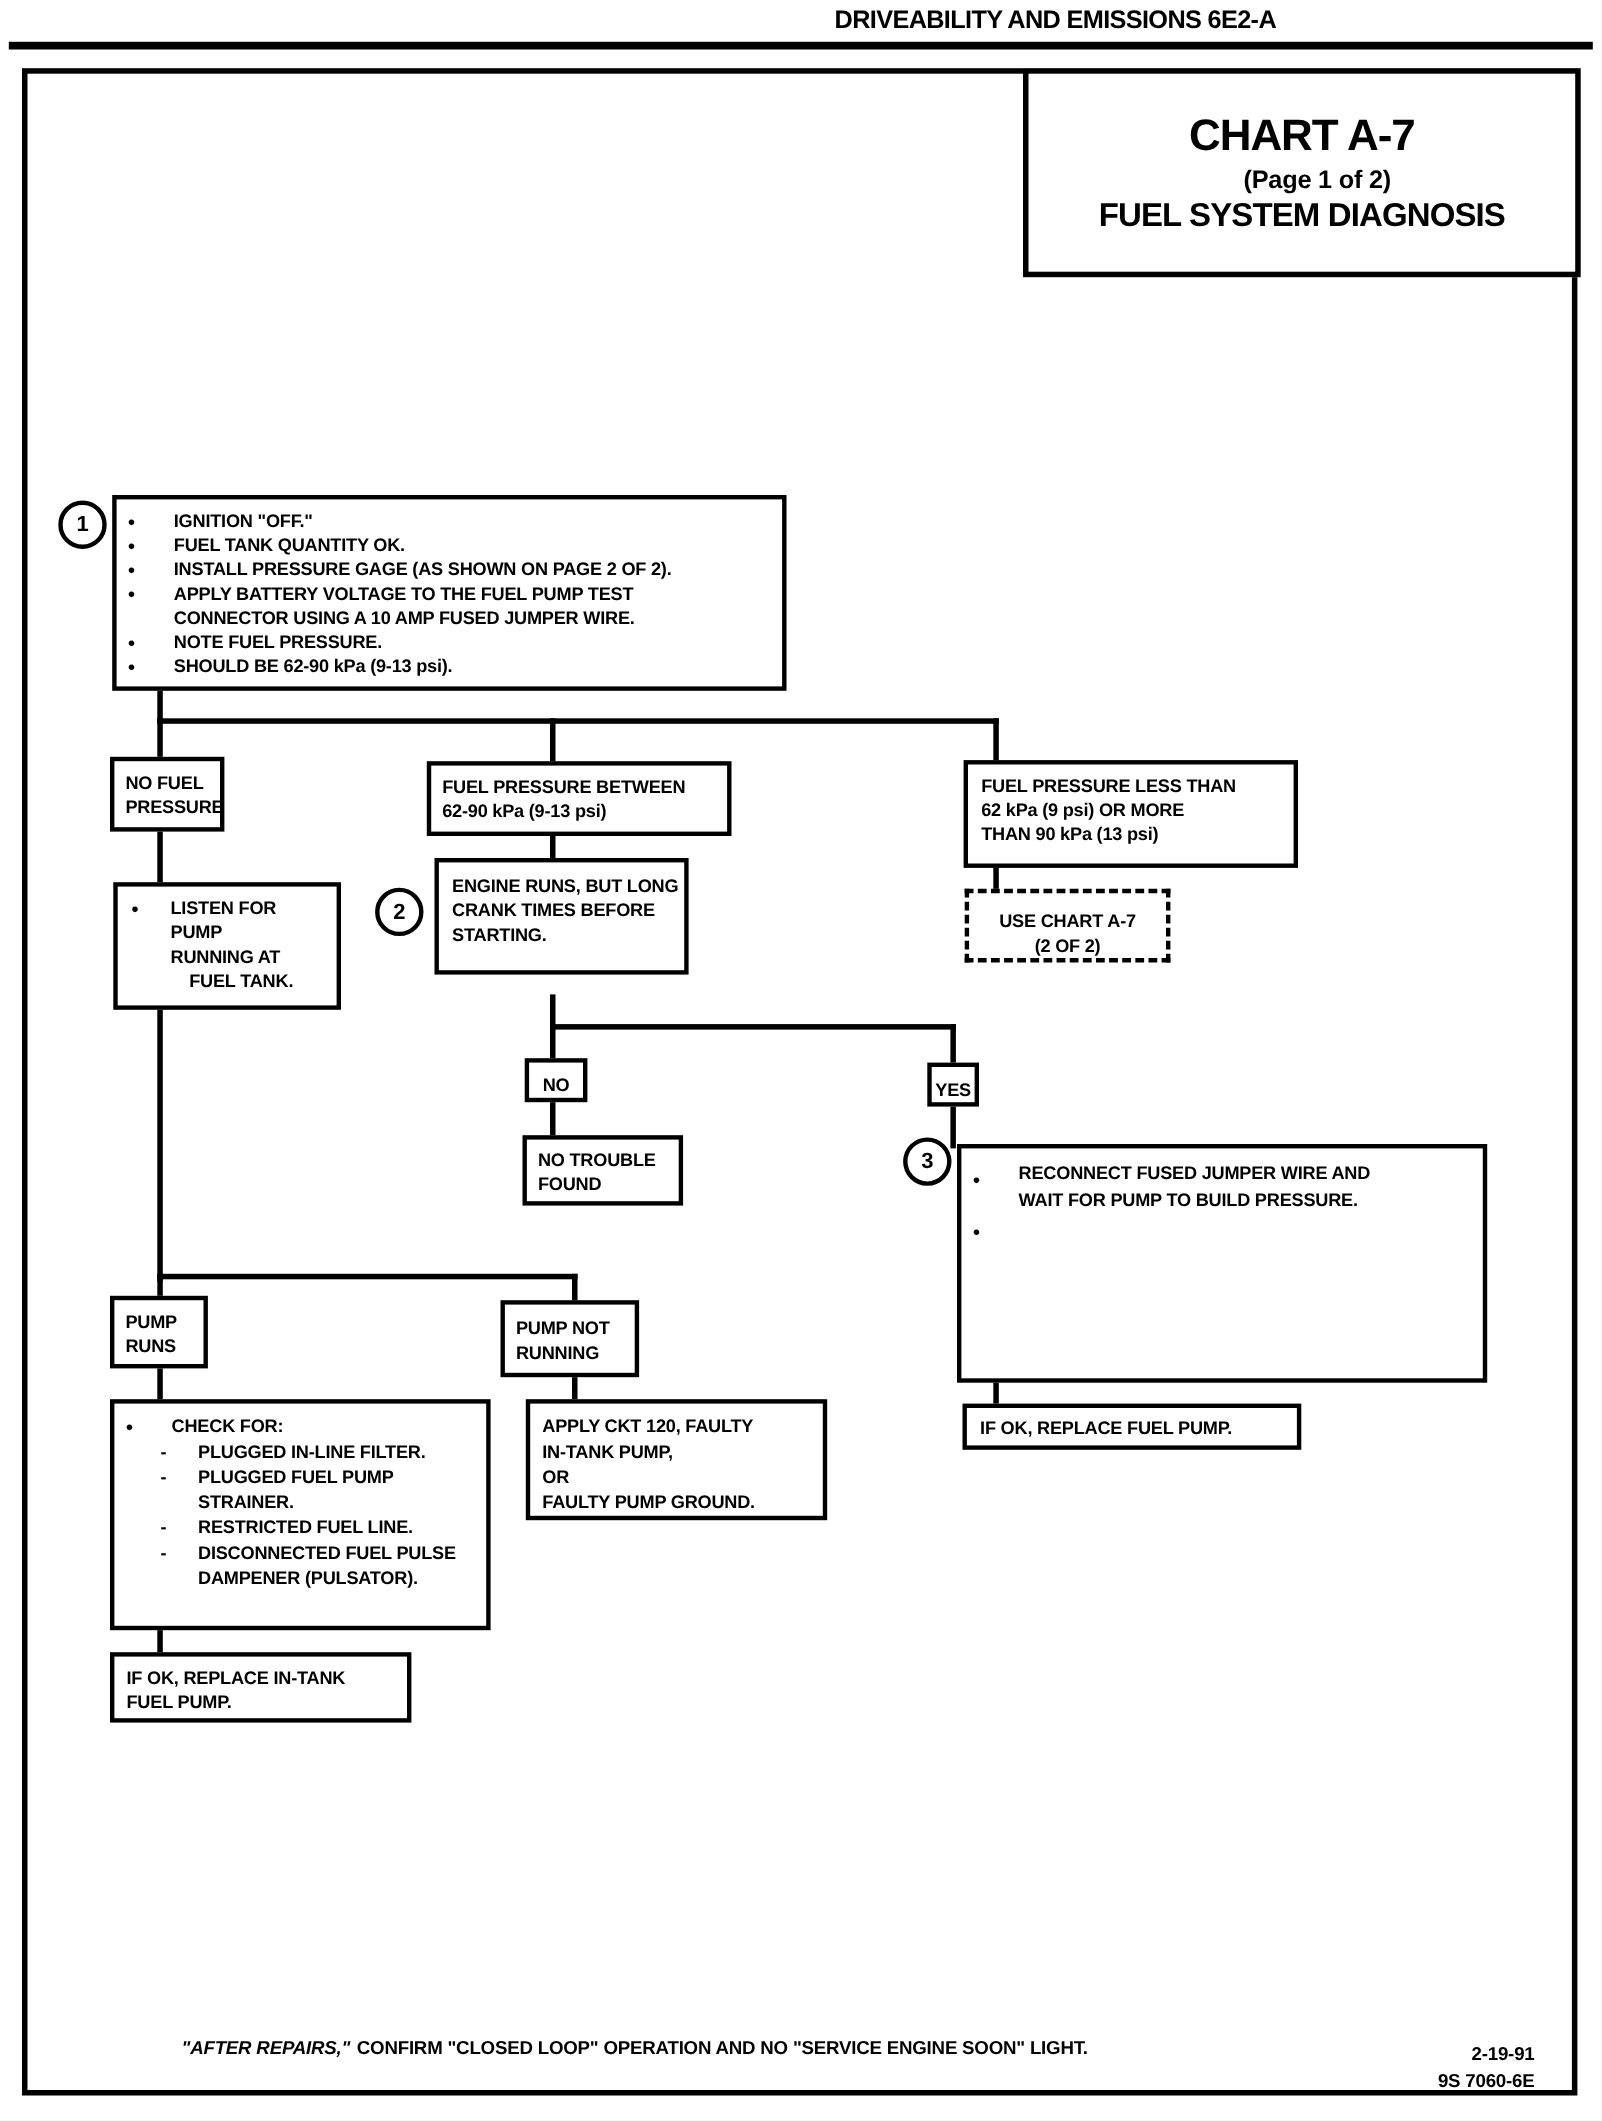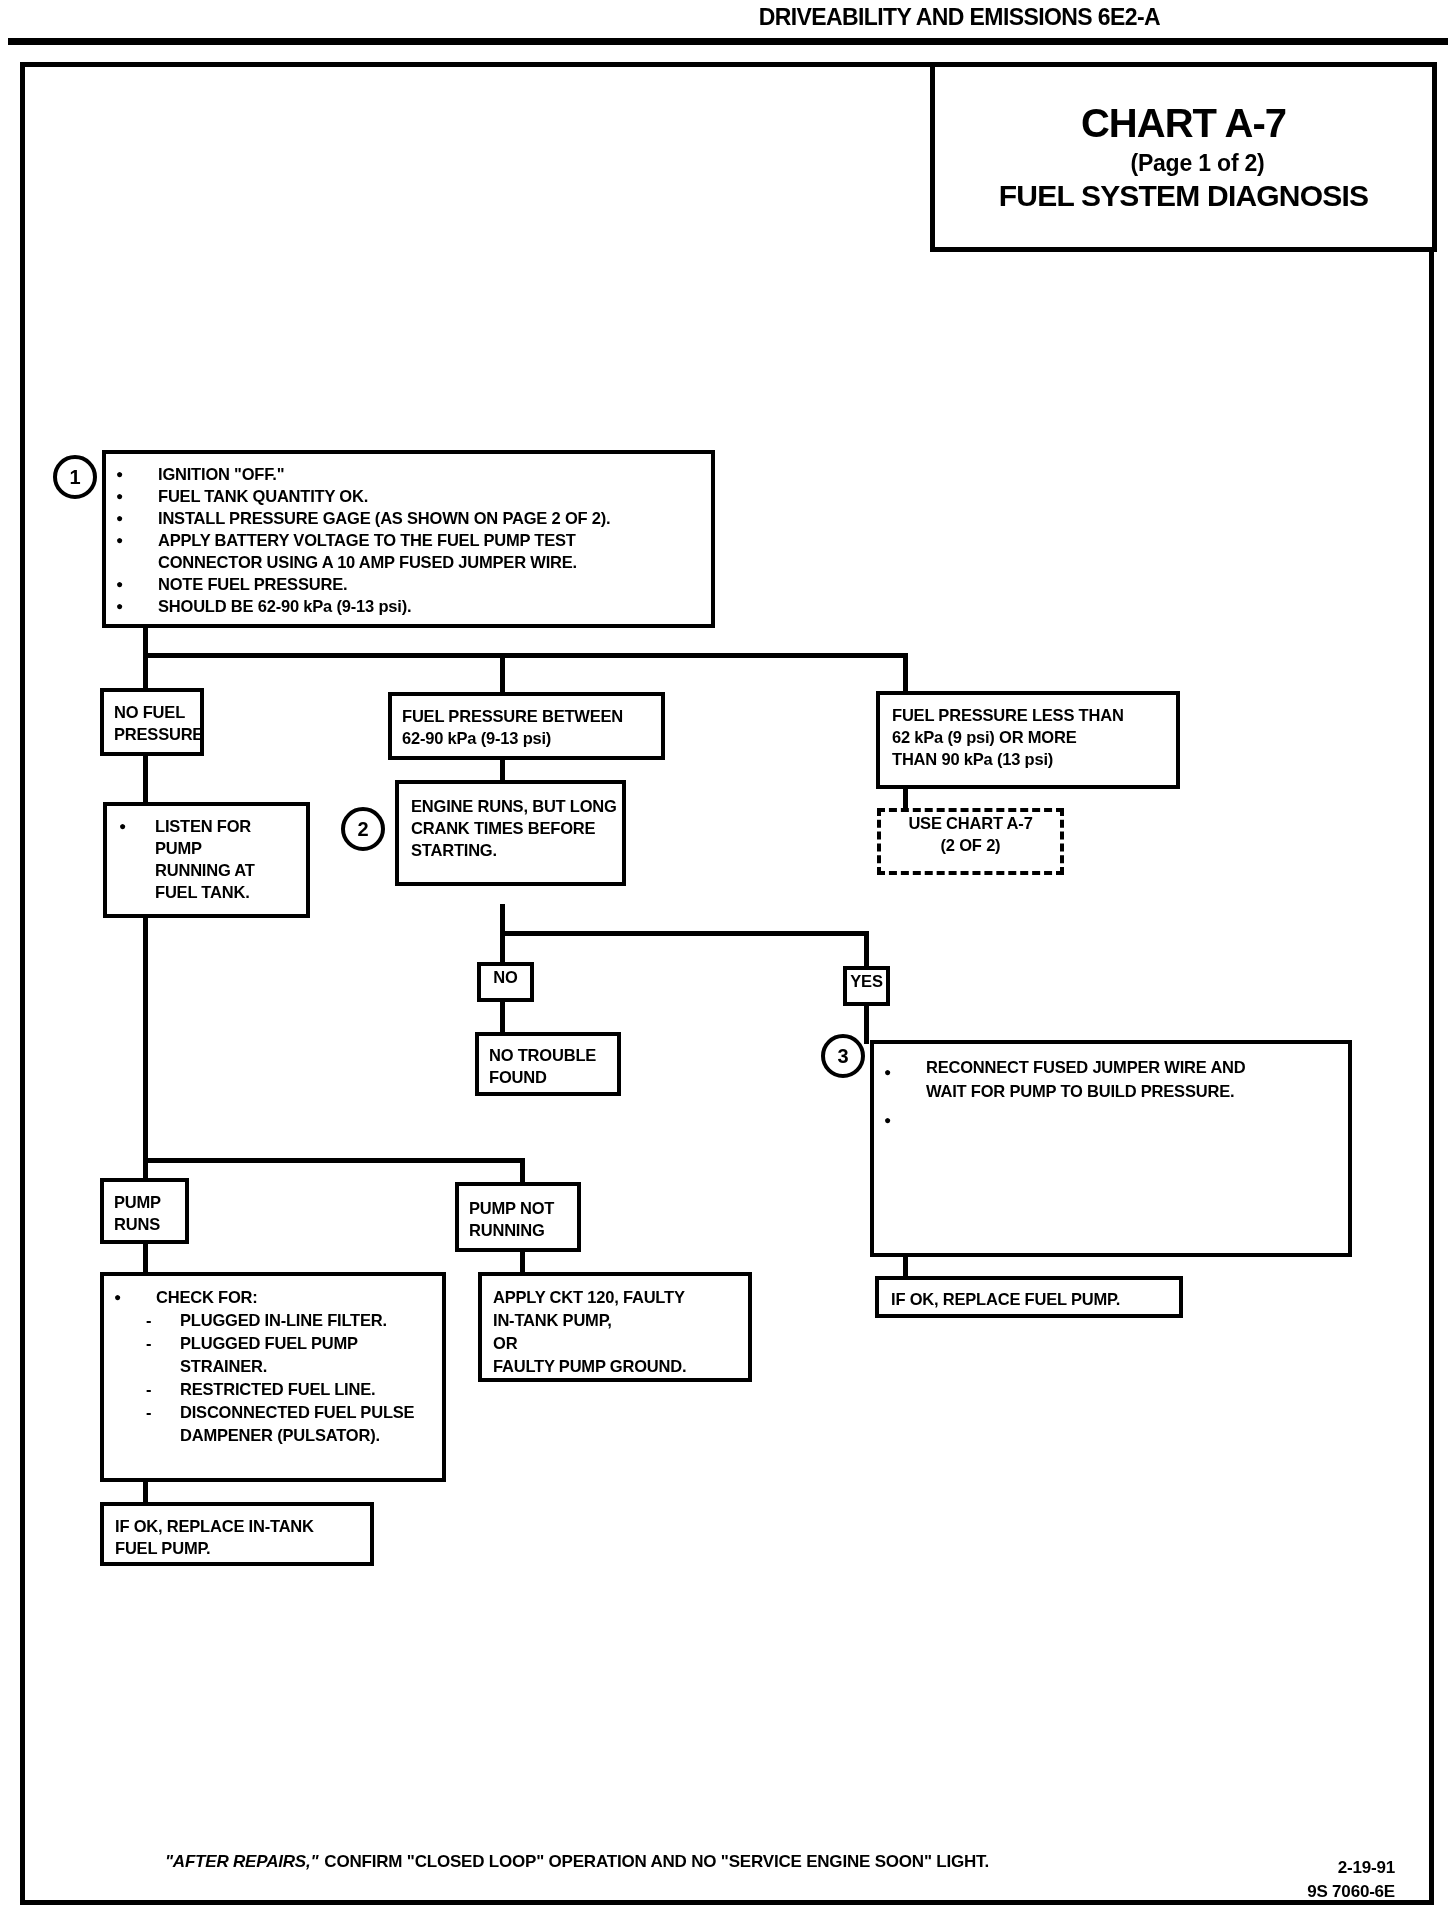--- a/index.html
+++ b/index.html
@@ -16,21 +16,21 @@
     background:#fff;z-index:2;display:flex;flex-direction:column;align-items:center;justify-content:center;text-align:center;}
   .t-main{font-size:40px;letter-spacing:-1px;}
   .t-page{font-size:23px;margin-top:4px;margin-left:28px;}
   .t-sub{font-size:30px;letter-spacing:-0.8px;margin-top:2px;}
   .line{position:absolute;background:#000;z-index:1;}
   .node{
     position:absolute;border:4px solid #000;background:#fff;box-sizing:border-box;
     font-size:16.5px;line-height:22px;z-index:2;
   }
   .dashed{border-style:dashed;}
-  .center{display:flex;flex-direction:column;align-items:center;justify-content:flex-start;text-align:center;}
+  .center{display:flex;flex-direction:column;align-items:center;justify-content:flex-end;text-align:center;}
   .circle{
     position:absolute;width:44px;height:44px;border:4px solid #000;border-radius:50%;
     background:#fff;box-sizing:border-box;display:flex;align-items:center;justify-content:center;
     font-size:20px;z-index:3;
   }
   .brow{display:flex;align-items:flex-start;}
   .marker{flex:none;width:42px;padding-left:8px;font-size:12px;line-height:inherit;}
   .btext{flex:1;}
   .s1 .btext{max-width:480px;}
   .s3 .btext{max-width:345px;}
@@ -138,21 +138,21 @@
     <div>
         <div>USE CHART A-7</div>
         <div>(2 OF 2)</div>
       </div>
   </div>
 
   <div class="node listen" style="left:103px;top:802px;width:207px;height:116px;padding:9px 0 0 4px;">
     <div class="brow">
       <span class="marker">●</span>
       <span class="btext">
-        <span><span style="display:block;">LISTEN FOR</span><span style="display:block;">PUMP</span><span style="display:block;">RUNNING AT</span><span style="display:block;">FUEL TANK.</span></span>
+        <span><span style="display:block;">LISTEN FOR</span><span style="display:block;">PUMP</span><span style="display:block;">RUNNING AT</span><span style="display:block;margin-left:17px;">FUEL TANK.</span></span>
       </span>
     </div>
   </div>
 
   <div class="circle" style="left:341px;top:807px;">2</div>
   <div class="node" style="left:395px;top:780px;width:231px;height:106px;padding:11px 0 0 12px;">
     <div>
         <div>ENGINE RUNS, BUT LONG</div>
         <div>CRANK TIMES BEFORE</div>
         <div>STARTING.</div>

